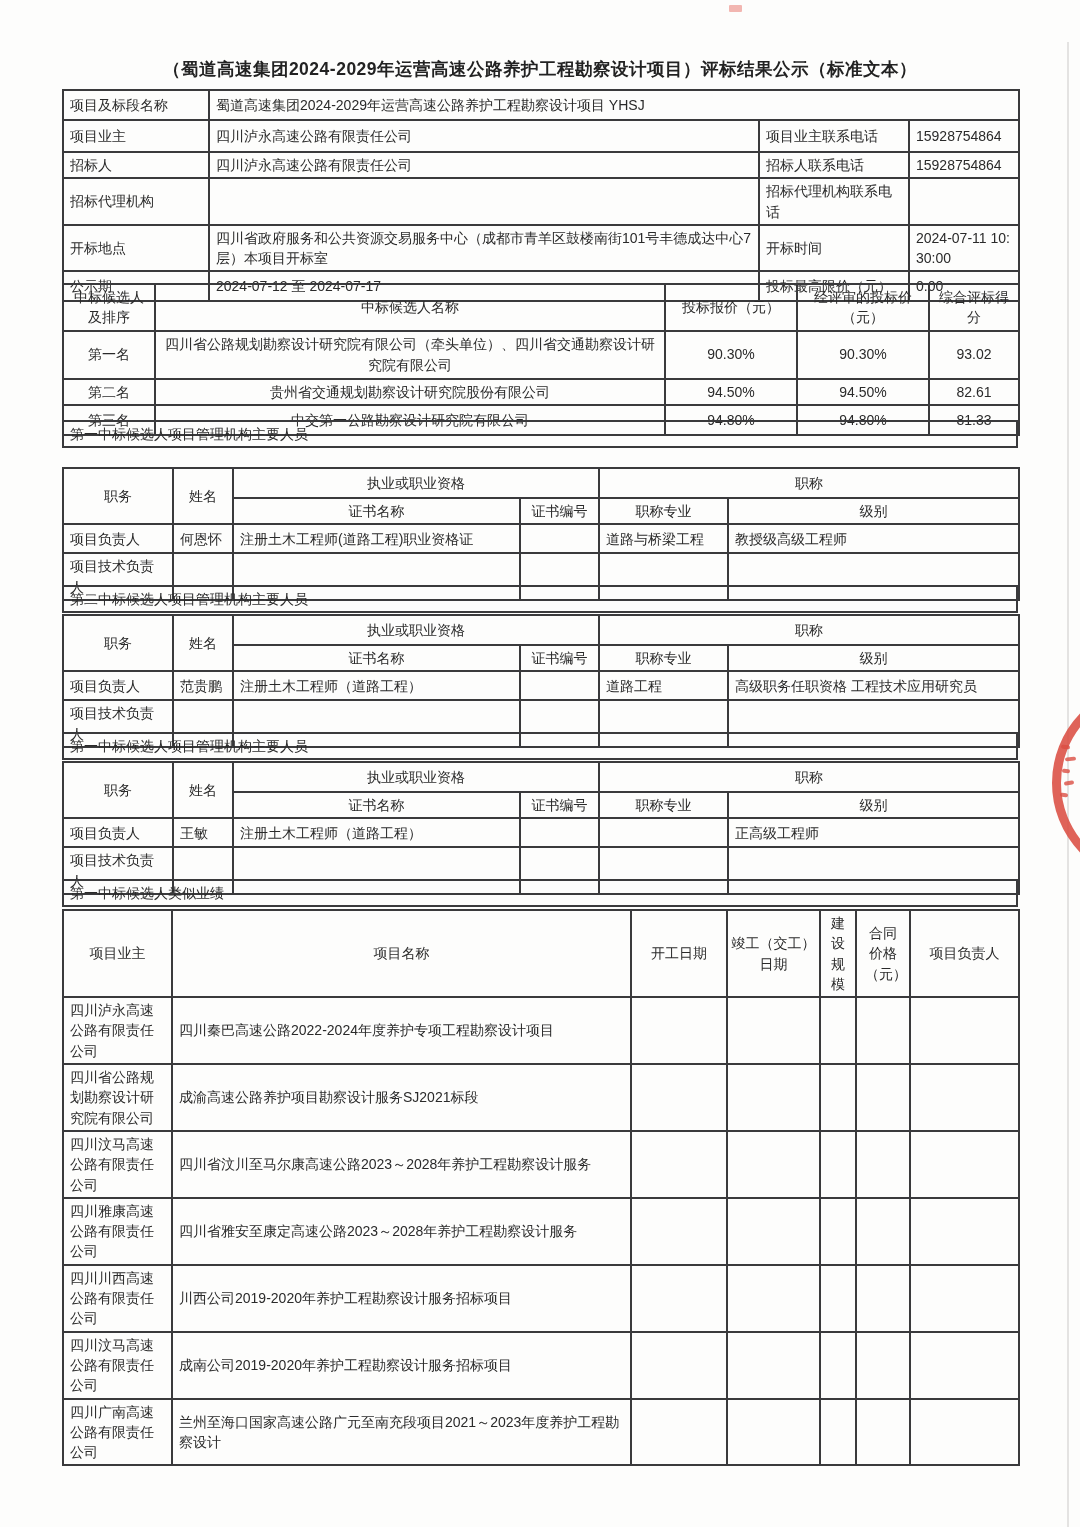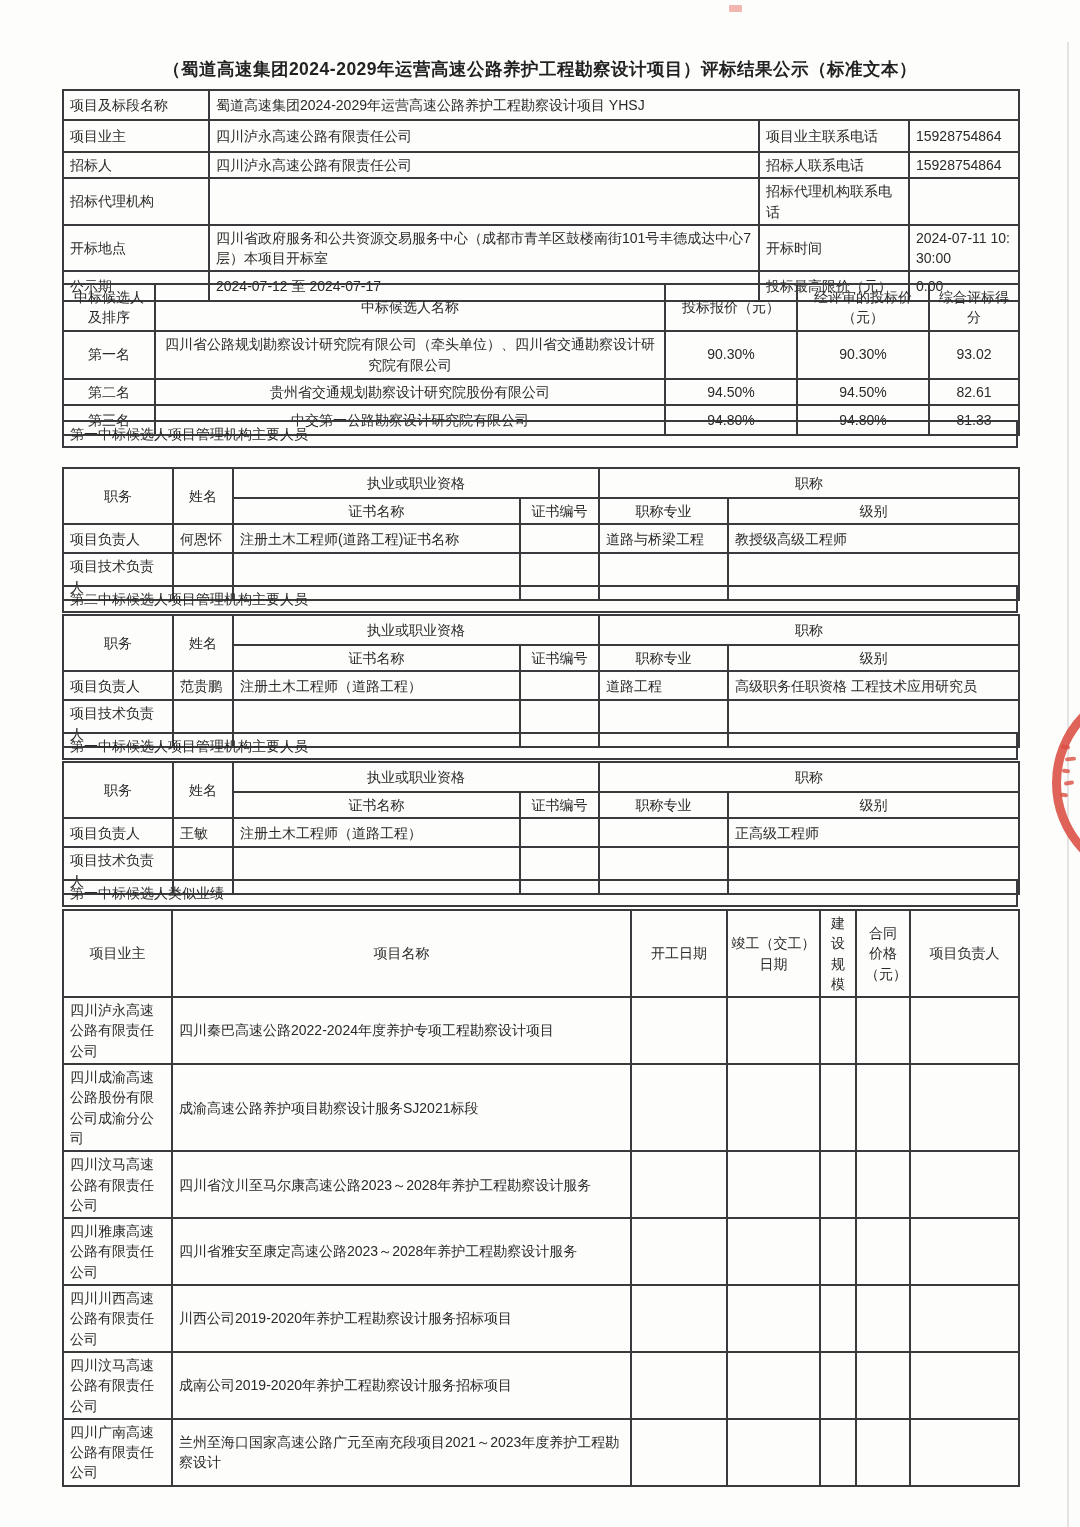--- a/index.html
+++ b/index.html
@@ -159,21 +159,21 @@
   </tr>
   <tr style="height:24px">
     <td class="hdr">证书名称</td>
     <td class="hdr">证书编号</td>
     <td class="hdr">职称专业</td>
     <td class="hdr">级别</td>
   </tr>
   <tr style="height:29px">
     <td class="l">项目负责人</td>
     <td class="l">何恩怀</td>
-    <td class="l">注册土木工程师(道路工程)证书名称</td>
+    <td class="l">注册土木工程师(道路工程)职业资格证</td>
     <td class="l"></td>
     <td class="l">道路与桥梁工程</td>
     <td class="l">教授级高级工程师</td>
   </tr>
   <tr style="height:27px">
     <td class="l">项目技术负责人</td>
     <td class="l"></td>
     <td class="l"></td>
     <td class="l"></td>
     <td class="l"></td>
@@ -309,21 +309,21 @@
   <tr style="height:45px">
     <td class="l">四川泸永高速公路有限责任公司</td>
     <td class="l">四川秦巴高速公路2022-2024年度养护专项工程勘察设计项目</td>
     <td></td>
         <td></td>
     <td></td>
         <td></td>
     <td></td>
   </tr>
   <tr style="height:64px">
-    <td class="l">四川成渝高速公路股份有限公司成渝分公司</td>
+    <td class="l">四川省公路规划勘察设计研究院有限公司</td>
     <td class="l">成渝高速公路养护项目勘察设计服务SJ2021标段</td>
     <td></td>
         <td></td>
     <td></td>
         <td></td>
     <td></td>
   </tr>
   <tr style="height:45px">
     <td class="l">四川汶马高速公路有限责任公司</td>
     <td class="l">四川省汶川至马尔康高速公路2023～2028年养护工程勘察设计服务</td>

